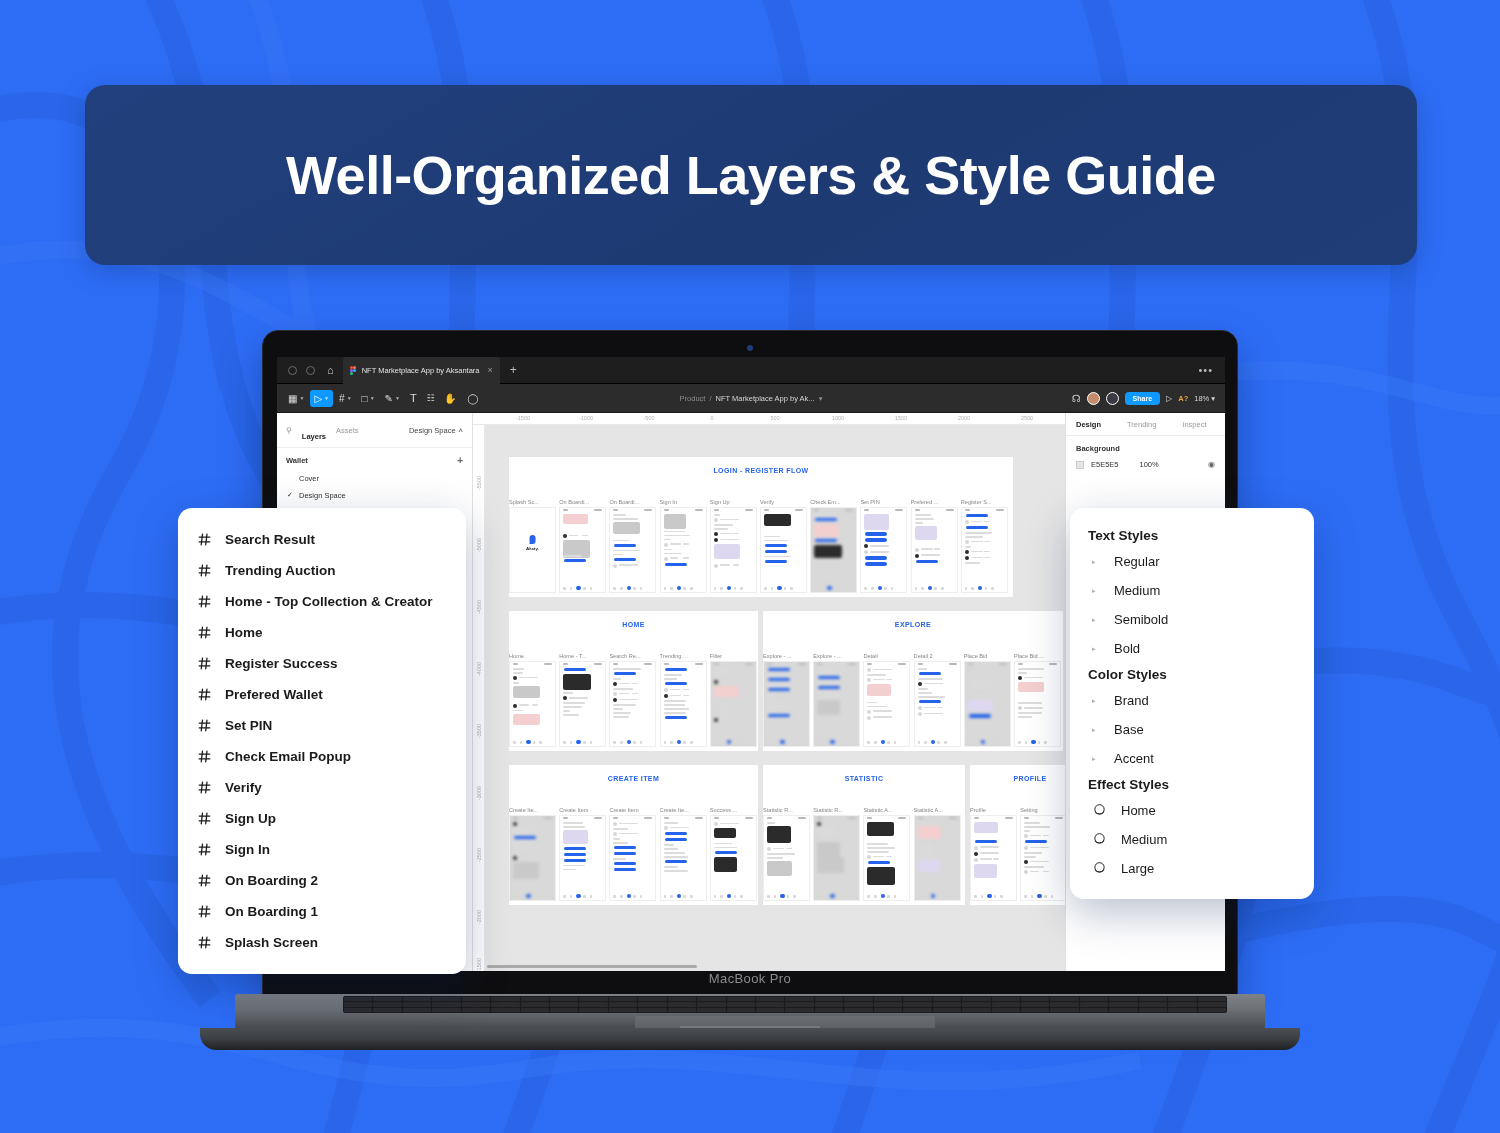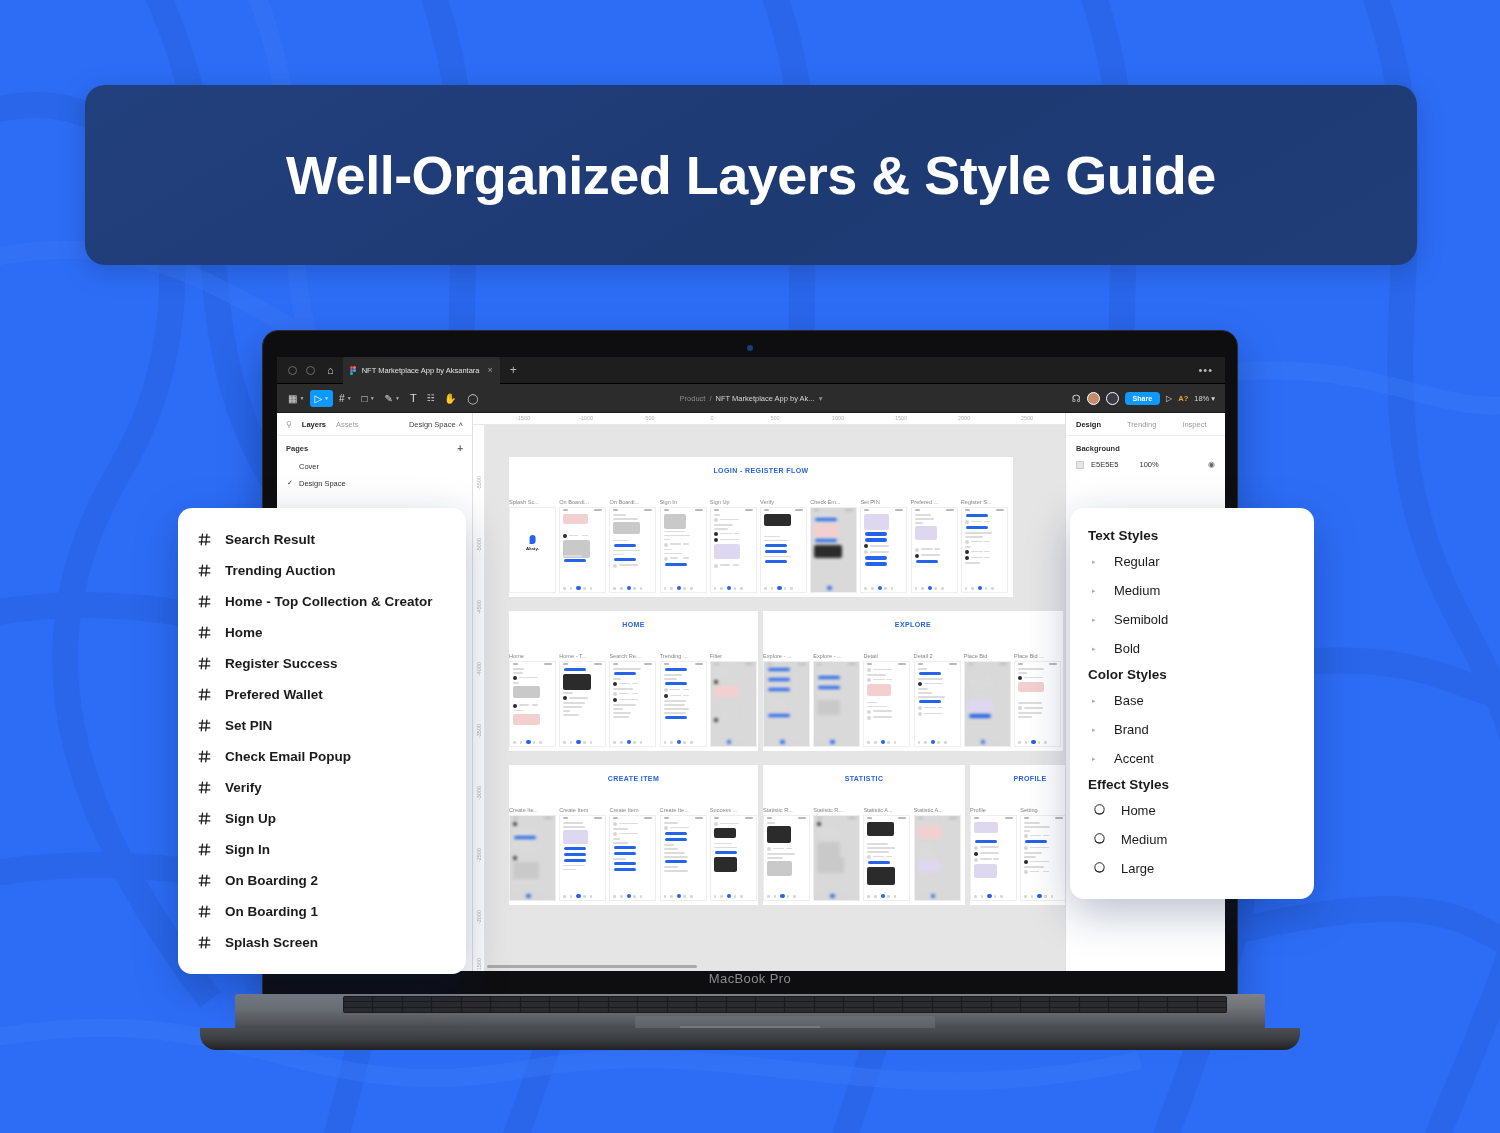--- a/index.html
+++ b/index.html
@@ -93,21 +93,21 @@
   
   .fbody { display:flex; height:558px; background:#e5e5e5; }
 
   
   .lpanel { width:196px; background:#fff; border-right:1px solid #e0e0e0; flex:0 0 auto; }
   .lp-tabs {
     display:flex; align-items:center; gap:10px; padding:7px 9px 6px;
     font-size:7.5px; border-bottom:1px solid #ededed;
   }
   .lp-tabs .mag { color:#999; font-size:8px; }
-  .lp-tabs .on { font-weight:bold; color:#222; }
+  .lp-tabs .on { font-weight:bold; color:#222;margin-top:12px; }
   .lp-tabs .off { color:#999; }
   .lp-tabs .ds { margin-left:auto; color:#444; display:flex; gap:3px; align-items:center; }
   .lp-sec {
     display:flex; align-items:center; padding:7px 9px 4px;
     font-size:7.5px; font-weight:bold; color:#333;
   }
   .lp-sec .plus { margin-left:auto; color:#666; font-size:10px; }
   .lp-page { padding:4px 9px 4px 22px; font-size:7.5px; color:#333; position:relative; }
   .lp-page .chk { position:absolute; left:10px; color:#333; font-size:7px; }
 
@@ -348,21 +348,21 @@
           <div class="lp-tabs">
             <span class="mag">⚲</span>
             <span class="on">Layers</span>
             <span class="off">Assets</span>
             <span class="ds">
               <span>Design Space</span>
               <span>˄</span>
             </span>
           </div>
           <div class="lp-sec">
-            <span>Pages</span>
+            <span>Wallet</span>
             <span class="plus">+</span>
           </div>
           <div class="lp-page">
             <span>Cover</span>
           </div>
           <div class="lp-page">
             <span class="chk">✓</span>
             <span>Design Space</span>
           </div>
         </div>
@@ -1459,25 +1459,25 @@
       <span class="tri">▸</span>
       <span class="lbl">Semibold</span>
     </div>
     <div class="s-row">
       <span class="tri">▸</span>
       <span class="lbl">Bold</span>
     </div>
     <div class="s-head">Color Styles</div>
     <div class="s-row">
       <span class="tri">▸</span>
-      <span class="lbl">Base</span>
+      <span class="lbl">Brand</span>
     </div>
     <div class="s-row">
       <span class="tri">▸</span>
-      <span class="lbl">Brand</span>
+      <span class="lbl">Base</span>
     </div>
     <div class="s-row">
       <span class="tri">▸</span>
       <span class="lbl">Accent</span>
     </div>
     <div class="s-head">Effect Styles</div>
     <div class="s-row">
       <svg class="shadow-ico" viewBox="0 0 18 18" fill="none" stroke="#222" stroke-width="1.2">
         <circle cx="9" cy="7.6" r="5.6"></circle>
         <path d="M3.6 10.6 C 4.8 14, 13.2 14, 14.4 10.6"></path>

